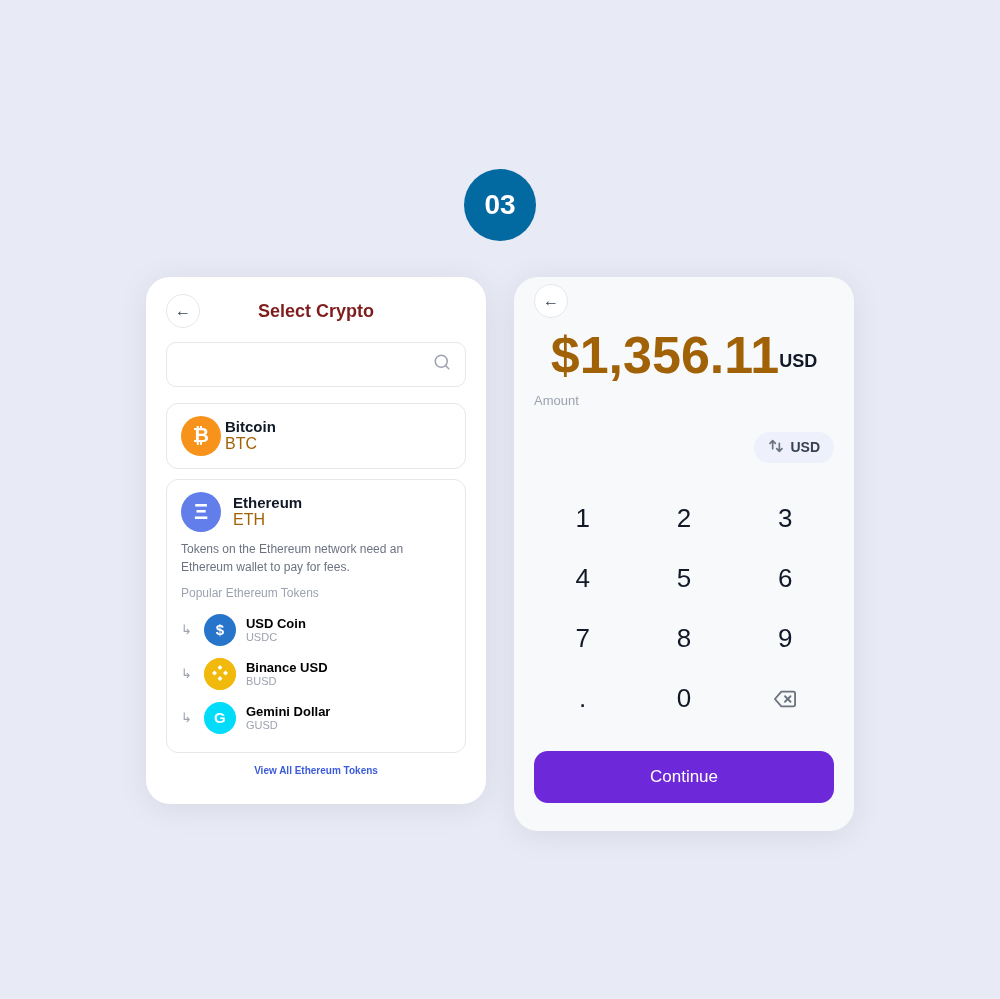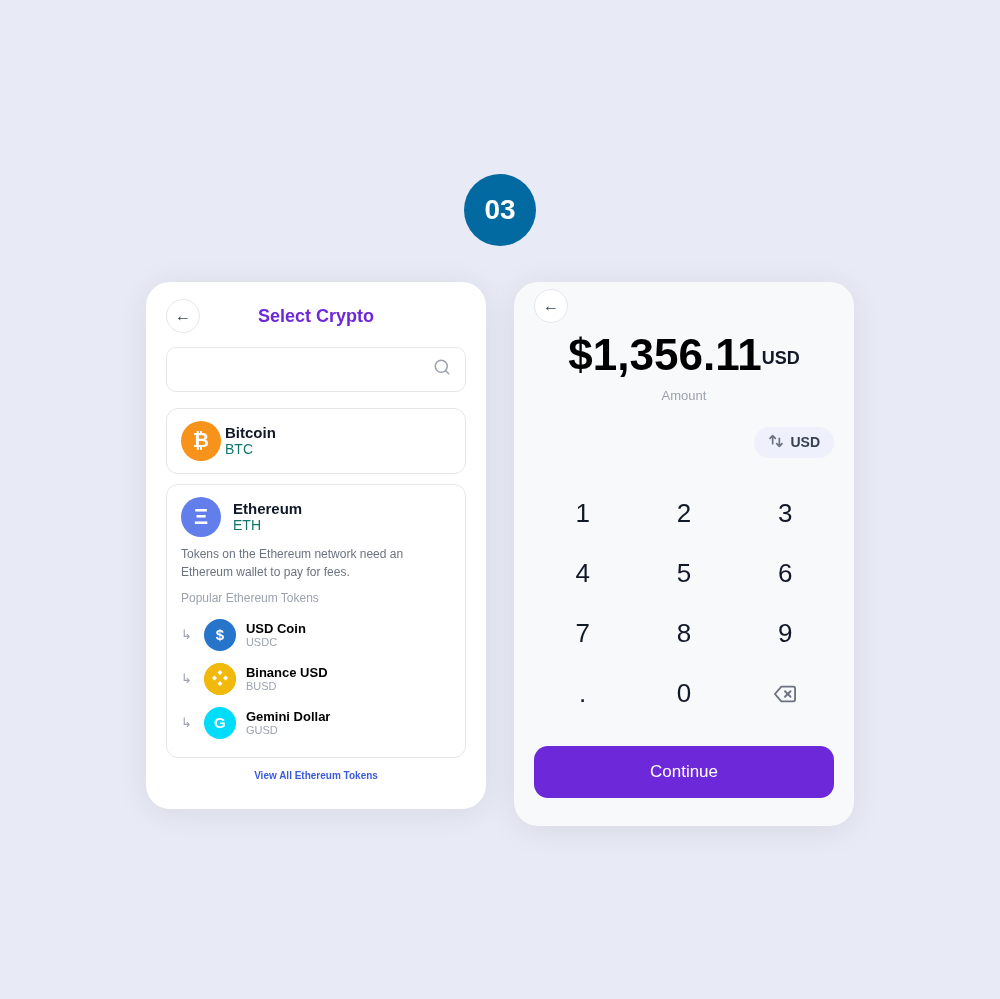--- a/index.html
+++ b/index.html
@@ -66,21 +66,21 @@
       align-items: center;
       justify-content: center;
       cursor: pointer;
       color: #374151;
       font-size: 16px;
     }
 
     .screen-title {
       font-size: 18px;
       font-weight: 700;
-      color: #6d28d9;
+      color: #7f1d1d;
     }
 
     .search-box {
       display: flex;
       align-items: center;
       border: 1.5px solid #e5e7eb;
       border-radius: 10px;
       padding: 10px 14px;
       margin-bottom: 16px;
       background: white;
@@ -127,22 +127,22 @@
     .btc-icon { background: #f7931a; }
     .eth-icon { background: #627eea; }
 
     .crypto-info .crypto-name {
       font-size: 15px;
       font-weight: 600;
       color: #111827;
     }
 
     .crypto-info .crypto-ticker {
-      font-size: 14px;
-      color: #0f766e;
+      font-size: 16px;
+      color: #a16207;
     }
 
     .eth-section {
       border: 1.5px solid #e5e7eb;
       border-radius: 12px;
       padding: 12px 14px;
       margin-bottom: 10px;
     }
 
     .eth-main-row {
@@ -226,35 +226,34 @@
       box-shadow: 0 4px 32px rgba(0,0,0,0.08);
     }
 
     .amount-display {
       text-align: center;
       margin-top: 24px;
       margin-bottom: 8px;
     }
 
     .amount-value {
-      font-size: 44px;
+      font-size: 52px;
       font-weight: 800;
-      color: #000000;
+      color: #a16207;
       display: inline;
     }
 
     .amount-currency {
       font-size: 18px;
       font-weight: 700;
       color: #111827;
       vertical-align: super;
     }
 
     .amount-label {
-      text-align: center;
       font-size: 13px;
       color: #9ca3af;
       margin-bottom: 24px;
     }
 
     .currency-toggle {
       display: flex;
       justify-content: flex-end;
       margin-bottom: 28px;
     }

